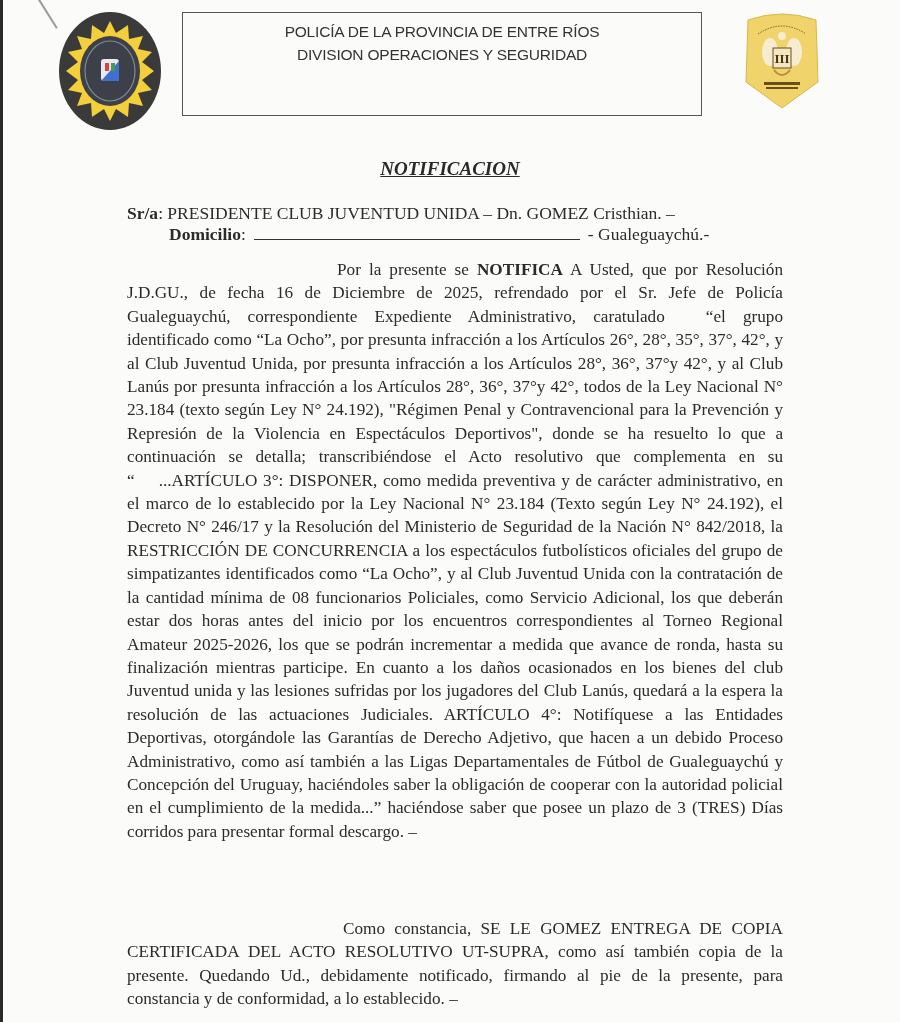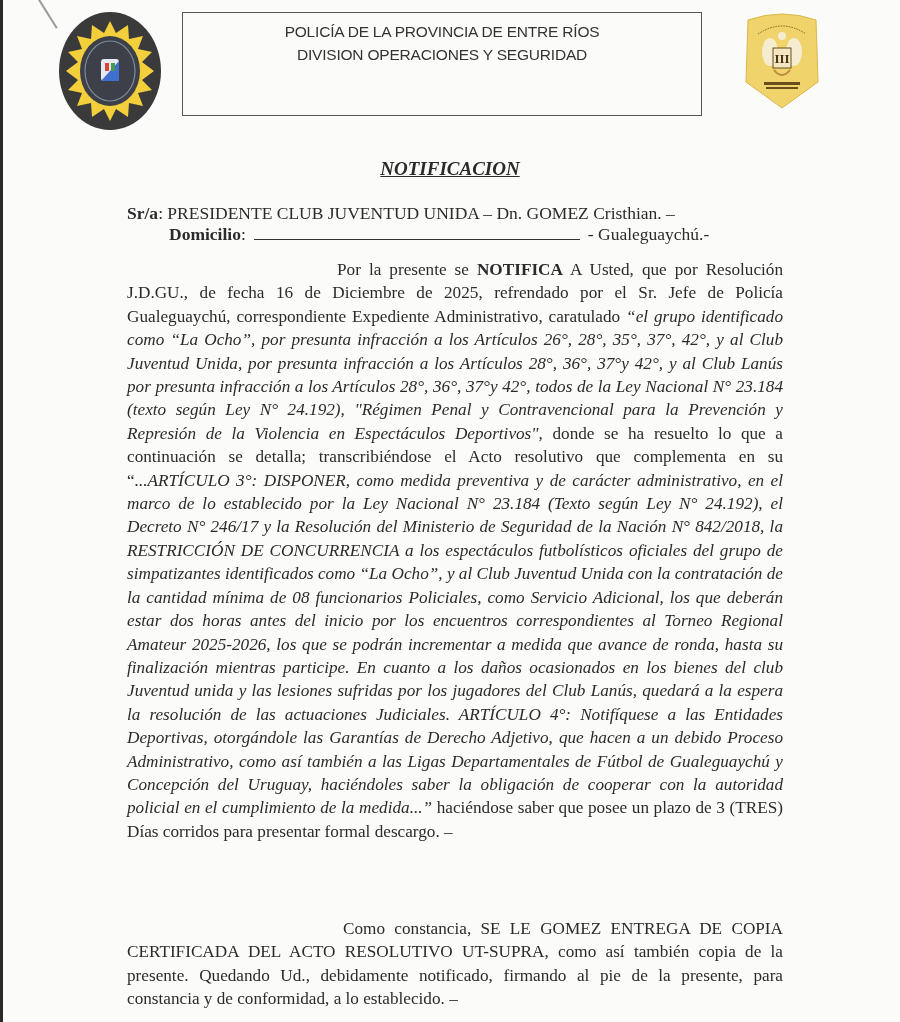--- a/index.html
+++ b/index.html
@@ -18,21 +18,21 @@
   .title{position:absolute;left:0;width:900px;top:158px;text-align:center;font-size:19px;font-style:italic;font-weight:bold;text-decoration:underline;color:#2a2a2a;}
   .line{position:absolute;left:127px;font-size:17.5px;color:#2b2b2b;white-space:nowrap;}
   .sra{top:187px;margin-top:16px;}
   .dom{top:224px;margin-left:42px;}
   .dom .blank{display:inline-block;width:326px;border-bottom:1px solid #333;height:14px;margin:0 8px 0 8px;}
   .para{position:absolute;left:127px;width:656px;font-size:17.2px;line-height:23.4px;text-align:justify;color:#2b2b2b;}
   .p1{top:258px;}
   .p2{top:917px;}
   .indent{display:inline-block;width:210px;}
   .indent2{display:inline-block;width:216px;}
-  .it{font-style:italic;}
+  .it{margin-left:24px;}
   b{font-weight:bold;}
 </style>
 </head>
 <body>
 
 <div class="left-edge"></div>
 <div class="scratch"></div>
 
 <svg class="seal-left" viewBox="0 0 104 120">
   <ellipse cx="52" cy="60" rx="51" ry="59" fill="#3a3a3a"></ellipse>

